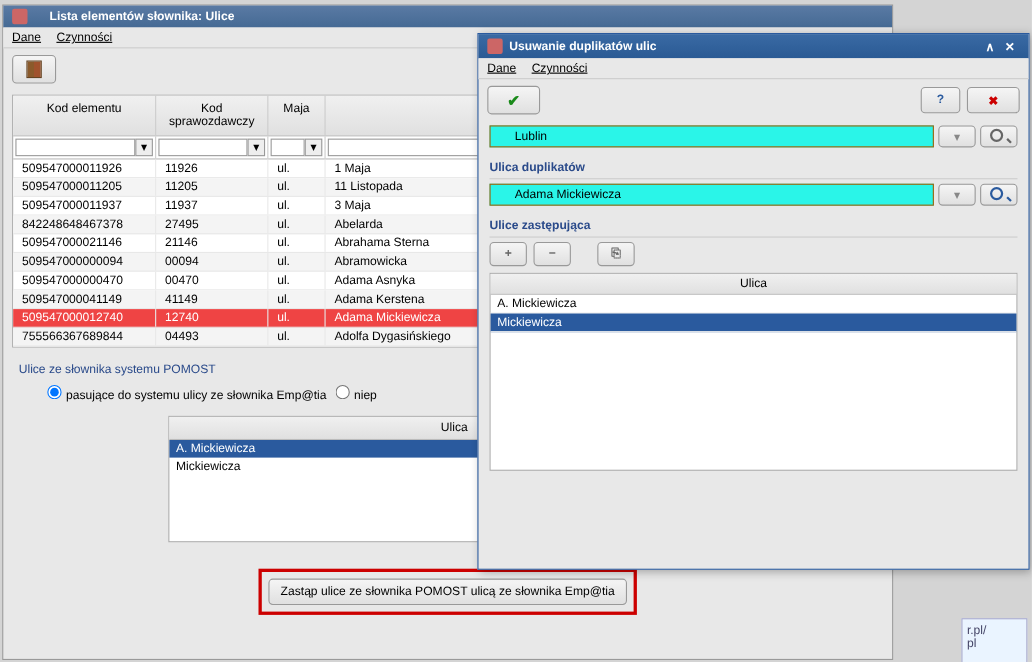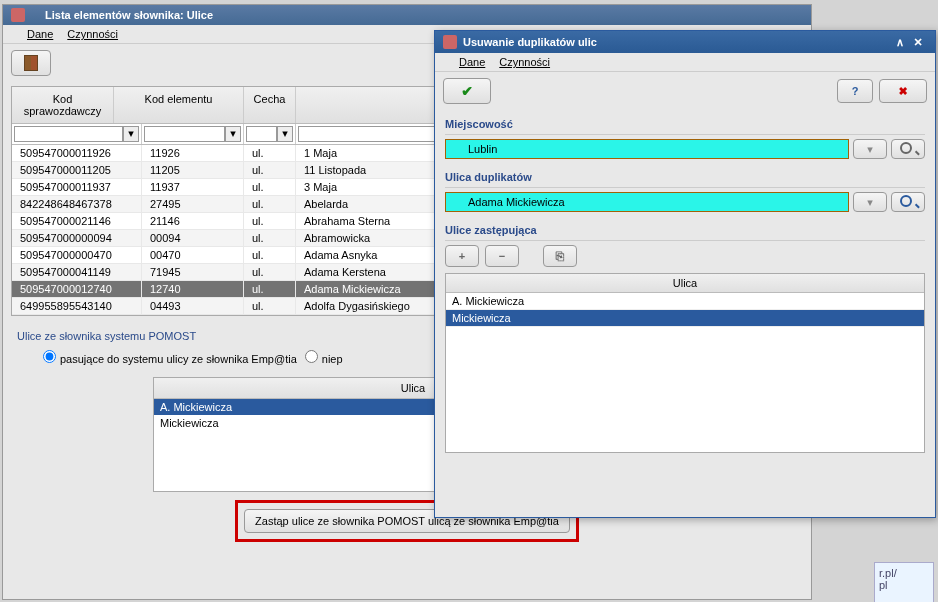--- a/index.html
+++ b/index.html
@@ -1,52 +1,52 @@
 <!DOCTYPE html>
 <html><head>
 <meta charset="utf-8">
 <style>
 * { box-sizing: border-box; margin: 0; padding: 0; font-family: Tahoma, Arial, sans-serif; font-size: 11px; }
 body { background: #d4d4d4; width: 938px; height: 602px; position: relative; overflow: hidden; }
 
 .main-window { position: absolute; left: 2px; top: 4px; width: 810px; height: 596px; background: #e8e8e8; border: 1px solid #999; }
 .main-titlebar { background: linear-gradient(#5a7aa4, #456a94); color: #fff; padding: 3px 8px; font-weight: bold; display: flex; align-items: center; gap: 20px; }
 .main-titlebar .ticon { width: 14px; height: 14px; background: #c66; border-radius: 2px; }
-.menubar { background: #e8e8e8; padding: 3px 24px; display: flex; gap: 14px; border-bottom: 1px solid #ccc; }
+.menubar { background: #e8e8e8; padding: 3px 8px; display: flex; gap: 14px; border-bottom: 1px solid #ccc; }
 .menubar span { text-decoration: underline; cursor: pointer; }
 
 .toolbar { padding: 6px 8px; display: flex; gap: 8px; }
 .btn { background: linear-gradient(#f5f5f5, #e0e0e0); border: 1px solid #999; border-radius: 4px; padding: 4px 10px; cursor: pointer; display: inline-flex; align-items: center; gap: 4px; min-height: 24px; }
 .btn-door { width: 40px; justify-content: center; }
 .door-icon { width: 14px; height: 16px; background: linear-gradient(90deg, #8b5a2b 50%, #a0522d 50%); border: 1px solid #654321; }
 
 .grid { margin: 4px 8px; background: #fff; border: 1px solid #aaa; }
 .grid-head { display: flex; background: linear-gradient(#f0f0f0, #e0e0e0); border-bottom: 1px solid #bbb; }
 .gh { border-right: 1px solid #ccc; padding: 6px 4px; text-align: center; font-weight: normal; }
 .gh1 { width: 130px; } .gh2 { width: 102px; } .gh3 { width: 52px; } .gh4 { flex: 1; }
 .filter-row { display: flex; border-bottom: 1px solid #bbb; }
 .filter-row .fc { border-right: 1px solid #ccc; padding: 2px; display: flex; }
 .filter-row input { flex: 1; border: 1px solid #999; padding: 1px 2px; min-width: 0; }
 .dd { width: 16px; border: 1px solid #999; background: #eee; text-align: center; cursor: pointer; }
 .grid-body { }
 .gr { display: flex; border-bottom: 1px solid #e8e8e8; }
 .gr:nth-child(even) { background: #f4f4f4; }
 .gr .gc { border-right: 1px solid #e8e8e8; padding: 2px 8px; overflow: hidden; white-space: nowrap; }
-.gr.sel { background: #737373; color: #fff; }
+.gr.sel { background: #ef4444; color: #fff; }
 
 .section-title { color: #2a4a8a; font-weight: normal; padding: 10px 14px 4px; }
 .radio-row { padding: 4px 40px; display: flex; gap: 8px; align-items: center; }
 .radio-row input { margin-right: 4px; }
 
 .sub-grid { margin: 8px 150px 8px 150px; border: 1px solid #aaa; background: #fff; width: 520px; }
 .sub-head { background: linear-gradient(#f0f0f0, #e0e0e0); border-bottom: 1px solid #bbb; text-align: center; padding: 4px; }
 .sub-body .sr { padding: 2px 6px; }
 .sub-body .sr.sel { background: #2a5a9e; color: #fff; }
 
-.action-highlight { border: 3px solid #c00; padding: 6px; margin: 8px auto; width: fit-content; }
+.action-highlight { border: 3px solid #c00; padding: 6px; margin: 24px auto; width: fit-content; }
 
 .dialog { position: absolute; left: 434px; top: 30px; width: 502px; height: 488px; background: #e8e8e8; border: 1px solid #2a5a9e; box-shadow: 2px 2px 8px rgba(0,0,0,0.3); }
 .dlg-titlebar { background: linear-gradient(#3a6aa4, #2a5a94); color: #fff; padding: 4px 8px; font-weight: bold; display: flex; align-items: center; }
 .dlg-titlebar .spacer { flex: 1; }
 .dlg-close, .dlg-min { width: 18px; text-align: center; cursor: pointer; font-weight: bold; }
 .dlg-toolbar { padding: 6px 8px; display: flex; gap: 6px; align-items: center; }
 .btn-green { width: 48px; justify-content: center; }
 .check-icon { color: #1a8a1a; font-weight: bold; font-size: 14px; }
 .btn-help { width: 36px; justify-content: center; color: #2a5a9e; font-weight: bold; }
 .btn-red { width: 48px; justify-content: center; color: #c00; font-weight: bold; font-size: 14px; }
@@ -89,23 +89,23 @@
         <span class="door-icon"></span>
       </button>
     <div style="flex:1"></div>
     <button class="btn">
         <span>Pobier</span>
       </button>
   </div>
 
   <div class="grid">
     <div class="grid-head">
+      <div class="gh gh1">Kod elementu</div>
       <div class="gh gh2">Kod sprawozdawczy</div>
-      <div class="gh gh1">Kod elementu</div>
-      <div class="gh gh3">Cecha</div>
+      <div class="gh gh3">Maja</div>
       <div class="gh gh4">Nazwa</div>
     </div>
     <div class="filter-row">
       <div class="fc gh1">
           <input style="">
           <span class="dd">▾</span>
         </div>
       <div class="fc gh2">
           <input style="">
           <span class="dd">▾</span>
@@ -156,32 +156,32 @@
           <div class="gc gh4">Abramowicka</div>
         </div>
         <div class="gr">
           <div class="gc gh1">509547000000470</div>
           <div class="gc gh2">00470</div>
           <div class="gc gh3">ul.</div>
           <div class="gc gh4">Adama Asnyka</div>
         </div>
         <div class="gr">
           <div class="gc gh1">509547000041149</div>
-          <div class="gc gh2">71945</div>
+          <div class="gc gh2">41149</div>
           <div class="gc gh3">ul.</div>
           <div class="gc gh4">Adama Kerstena</div>
         </div>
         <div class="gr sel">
           <div class="gc gh1">509547000012740</div>
           <div class="gc gh2">12740</div>
           <div class="gc gh3">ul.</div>
           <div class="gc gh4">Adama Mickiewicza</div>
         </div>
         <div class="gr">
-          <div class="gc gh1">649955895543140</div>
+          <div class="gc gh1">755566367689844</div>
           <div class="gc gh2">04493</div>
           <div class="gc gh3">ul.</div>
           <div class="gc gh4">Adolfa Dygasińskiego</div>
         </div>
       </div>
   </div>
 
   <div class="section-title">Ulice ze słownika systemu POMOST</div>
   <div class="radio-row">
     <label><input type="radio" checked="" style=""><span>pasujące do systemu ulicy ze słownika Emp@tia</span></label>
@@ -222,21 +222,20 @@
       </button>
     <div style="flex:1"></div>
     <button class="btn btn-help">
         <span>?</span>
       </button>
     <button class="btn btn-red">
         <span>✖</span>
       </button>
   </div>
   <div class="dlg-body">
-    <div class="fld-label">Miejscowość</div>
     <div class="fld-row">
       <div class="fld-input">Lublin</div>
       <div class="icon-btn">
           <span class="down-icon">▾</span>
         </div>
       <div class="icon-btn">
           <span class="mag-icon"></span>
         </div>
     </div>
 

